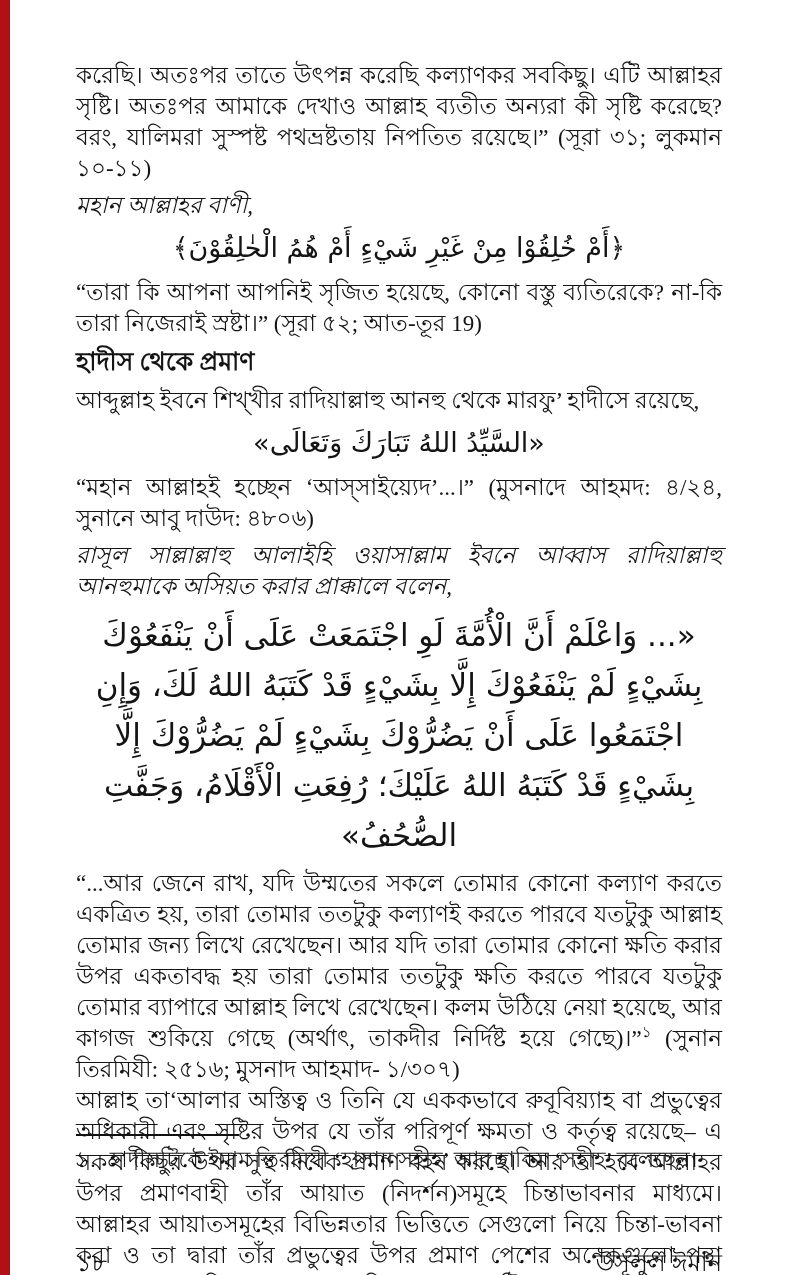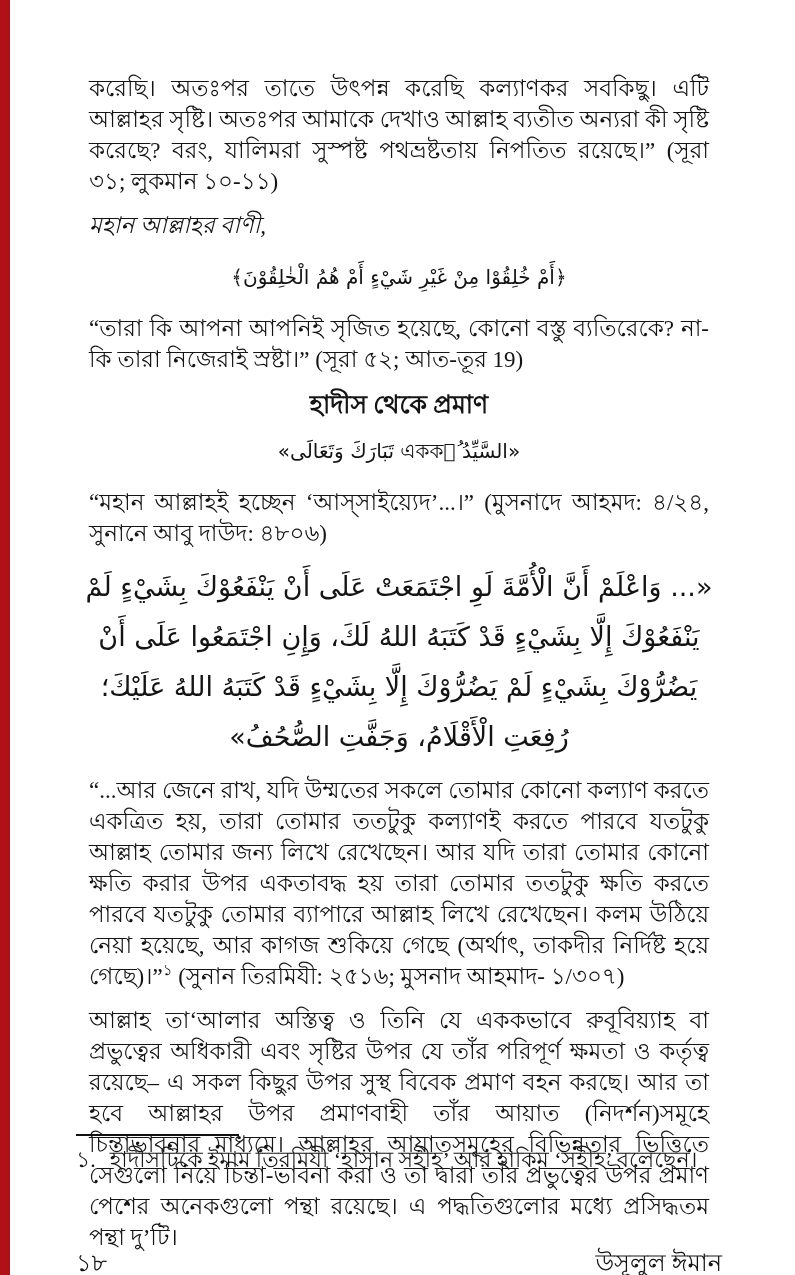--- a/index.html
+++ b/index.html
@@ -15,44 +15,44 @@
     position: absolute;
     left: 0; top: 0;
     width: 10px; height: 1275px;
   }
   .page {
     position: absolute;
     left: 76px; top: 60px;
     width: 646px;
   }
   p.body {
-    margin: 13px;
+    margin: 0;
     font-size: 23px;
     line-height: 31px;
     text-align: justify;
   }
   p.gap-top { margin-top: 6px; font-style: italic; }
   .heading {
     margin: 6px 0 6px 0;
     font-size: 25px;
     line-height: 34px;
     font-weight: bold;
-    text-align: center;
+    text-align: left;
   }
   .arabic {
     direction: rtl;
     unicode-bidi: isolate;
     text-align: center;
     font-family: "DejaVu Sans", sans-serif;
-    font-size: 20px;
+    font-size: 27px;
     line-height: 46px;
     margin: 4px 0 6px 0;
   }
   .arabic-long {
-    font-size: 27px;
+    font-size: 31px;
     line-height: 50px;
     margin: 8px 0 8px 0;
   }
   sup.fn-ref {
     font-size: 15px;
     line-height: 0;
   }
   .footnote-rule {
     position: absolute;
     left: 76px; top: 1134px;
@@ -88,25 +88,27 @@
   <p class="body">করেছি। অতঃপর তাতে উৎপন্ন করেছি কল্যাণকর সবকিছু। এটি আল্লাহর সৃষ্টি। অতঃপর আমাকে দেখাও আল্লাহ ব্যতীত অন্যরা কী সৃষ্টি করেছে? বরং, যালিমরা সুস্পষ্ট পথভ্রষ্টতায় নিপতিত রয়েছে।” (সূরা ৩১; লুকমান ১০-১১)</p>
 
   <p class="body gap-top">মহান আল্লাহর বাণী,</p>
 
   <div class="arabic">﴿أَمْ خُلِقُوْا مِنْ غَيْرِ شَيْءٍ أَمْ هُمُ الْخٰلِقُوْنَ﴾</div>
 
   <p class="body">“তারা কি আপনা আপনিই সৃজিত হয়েছে, কোনো বস্তু ব্যতিরেকে? না-কি তারা নিজেরাই স্রষ্টা।” (সূরা ৫২; আত-তূর 19)</p>
 
   <h2 class="heading">হাদীস থেকে প্রমাণ</h2>
 
+  <p class="body">আব্দুল্লাহ ইবনে শিখ্‌খীর রাদিয়াল্লাহু আনহু থেকে মারফু’ হাদীসে রয়েছে,</p>
 
-  <div class="arabic">«السَّيِّدُ এককভُ تَبَارَكَ وَتَعَالَى»</div>
+  <div class="arabic">«السَّيِّدُ اللهُ تَبَارَكَ وَتَعَالَى»</div>
 
   <p class="body">“মহান আল্লাহই হচ্ছেন ‘আস্‌সাইয়্যেদ’...।” (মুসনাদে আহমদ: ৪/২৪, সুনানে আবু দাউদ: ৪৮০৬)</p>
 
+  <p class="body gap-top">রাসূল সাল্লাল্লাহু আলাইহি ওয়াসাল্লাম ইবনে আব্বাস রাদিয়াল্লাহু আনহুমাকে অসিয়ত করার প্রাক্কালে বলেন,</p>
 
   <div class="arabic arabic-long">«... وَاعْلَمْ أَنَّ الْأُمَّةَ لَوِ اجْتَمَعَتْ عَلَى أَنْ يَنْفَعُوْكَ بِشَيْءٍ لَمْ يَنْفَعُوْكَ إِلَّا بِشَيْءٍ قَدْ كَتَبَهُ اللهُ لَكَ، وَإِنِ اجْتَمَعُوا عَلَى أَنْ يَضُرُّوْكَ بِشَيْءٍ لَمْ يَضُرُّوْكَ إِلَّا بِشَيْءٍ قَدْ كَتَبَهُ اللهُ عَلَيْكَ؛ رُفِعَتِ الْأَقْلَامُ، وَجَفَّتِ الصُّحُفُ»</div>
 
   <p class="body">
     <span>“...আর জেনে রাখ, যদি উম্মতের সকলে তোমার কোনো কল্যাণ করতে একত্রিত হয়, তারা তোমার ততটুকু কল্যাণই করতে পারবে যতটুকু আল্লাহ তোমার জন্য লিখে রেখেছেন। আর যদি তারা তোমার কোনো ক্ষতি করার উপর একতাবদ্ধ হয় তারা তোমার ততটুকু ক্ষতি করতে পারবে যতটুকু তোমার ব্যাপারে আল্লাহ লিখে রেখেছেন। কলম উঠিয়ে নেয়া হয়েছে, আর কাগজ শুকিয়ে গেছে (অর্থাৎ, তাকদীর নির্দিষ্ট হয়ে গেছে)।”</span><sup class="fn-ref">১</sup><span> (সুনান তিরমিযী: ২৫১৬; মুসনাদ আহমাদ- ১/৩০৭)</span>
   </p>
 
 
   <p class="body">আল্লাহ তা‘আলার অস্তিত্ব ও তিনি যে এককভাবে রুবূবিয়্যাহ বা প্রভুত্বের অধিকারী এবং সৃষ্টির উপর যে তাঁর পরিপূর্ণ ক্ষমতা ও কর্তৃত্ব রয়েছে– এ সকল কিছুর উপর সুস্থ বিবেক প্রমাণ বহন করছে। আর তা হবে আল্লাহর উপর প্রমাণবাহী তাঁর আয়াত (নিদর্শন)সমূহে চিন্তাভাবনার মাধ্যমে। আল্লাহর আয়াতসমূহের বিভিন্নতার ভিত্তিতে সেগুলো নিয়ে চিন্তা-ভাবনা করা ও তা দ্বারা তাঁর প্রভুত্বের উপর প্রমাণ পেশের অনেকগুলো পন্থা রয়েছে। এ পদ্ধতিগুলোর মধ্যে প্রসিদ্ধতম পন্থা দু’টি।</p>
 

